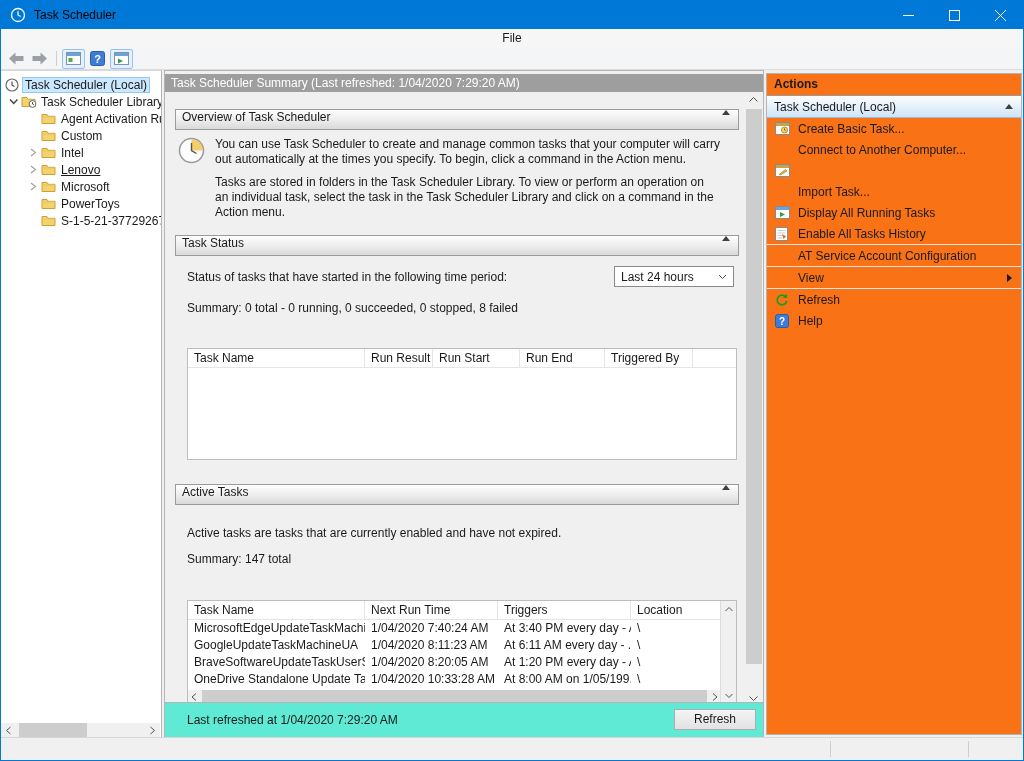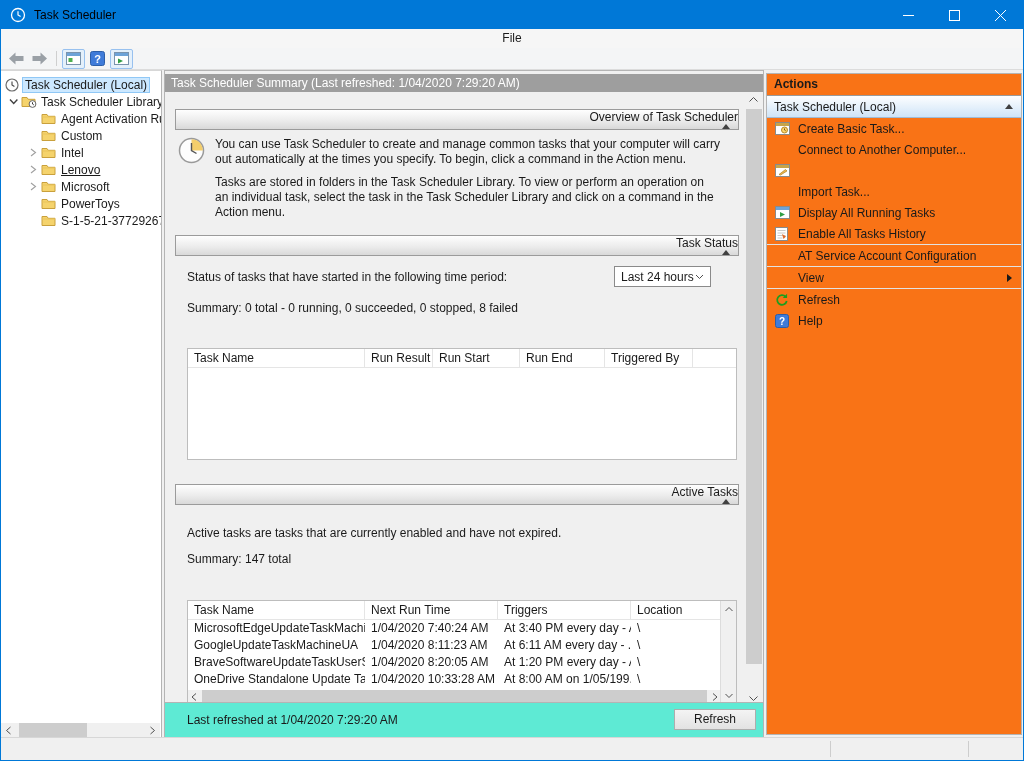--- a/index.html
+++ b/index.html
@@ -35,28 +35,28 @@
   .tree-label{padding:0 2px;}
   .tree-label.sel{background:#cce8ff;outline:1px solid #90c8f6;}
   #tree-hscroll{position:absolute;left:0;right:1px;bottom:0;height:15px;background:#f0f0f0;display:flex;align-items:center;}
   .sb-arrow{width:15px;height:15px;display:flex;align-items:center;justify-content:center;flex:none;}
   #tree-hthumb{width:68px;height:15px;background:#cdcdcd;margin-left:3px;}
   #tree-hscroll .spacer{flex:1;}
 
   
   #center{position:absolute;left:163px;top:0;width:600px;height:100%;background:#f0f0f0;border:1px solid #b4b4b4;box-sizing:border-box;}
   #summary-title{position:absolute;top:3px;left:0;right:0;height:18px;background:#9e9e9e;color:#fff;line-height:18px;padding-left:6px;white-space:nowrap;overflow:hidden;}
-  .section-hdr{position:absolute;left:10px;width:564px;height:21px;border:1px solid #9b9b9b;background:linear-gradient(#fefefe,#ececec 55%,#d9d9d9);box-sizing:border-box;display:flex;align-items:flex-end;flex-direction:column;}
+  .section-hdr{position:absolute;left:10px;width:564px;height:21px;border:1px solid #9b9b9b;background:linear-gradient(#fefefe,#ececec 55%,#d9d9d9);box-sizing:border-box;display:flex;align-items:flex-start;}
   .section-hdr .shdr-label{padding-left:6px;flex:1;}
   .tri-up{width:0;height:0;border-left:4px solid transparent;border-right:4px solid transparent;border-bottom:5px solid #404040;margin-right:8px;}
   .para{position:absolute;left:50px;width:505px;line-height:15px;}
   .txt{position:absolute;white-space:nowrap;}
 
   
-  #period-select{position:absolute;left:449px;top:195px;width:97px;height:21px;background:#fff;border:1px solid #8a8a8a;box-sizing:border-box;display:flex;align-items:center;}
+  #period-select{position:absolute;left:449px;top:195px;width:120px;height:21px;background:#fff;border:1px solid #8a8a8a;box-sizing:border-box;display:flex;align-items:center;}
   #period-select .val{flex:1;padding-left:6px;}
   #period-select .dd{margin-right:6px;display:inline-flex;}
 
   
   .mtable{position:absolute;left:22px;width:550px;background:#fff;border:1px solid #bdbdbd;box-sizing:border-box;overflow:hidden;}
   .thead{display:flex;height:18px;border-bottom:1px solid #e5e5e5;background:#fff;}
   .th{line-height:18px;padding-left:6px;border-right:1px solid #e5e5e5;box-sizing:border-box;white-space:nowrap;overflow:hidden;flex:none;}
   .trow{display:flex;height:17px;}
   .td{line-height:17px;padding-left:6px;box-sizing:border-box;white-space:nowrap;overflow:hidden;flex:none;}
   .ts-c0{width:177px}.ts-c1{width:68px}.ts-c2{width:87px}.ts-c3{width:85px}.ts-c4{width:88px}.ts-cx{flex:1 !important;border-right:none !important;}

